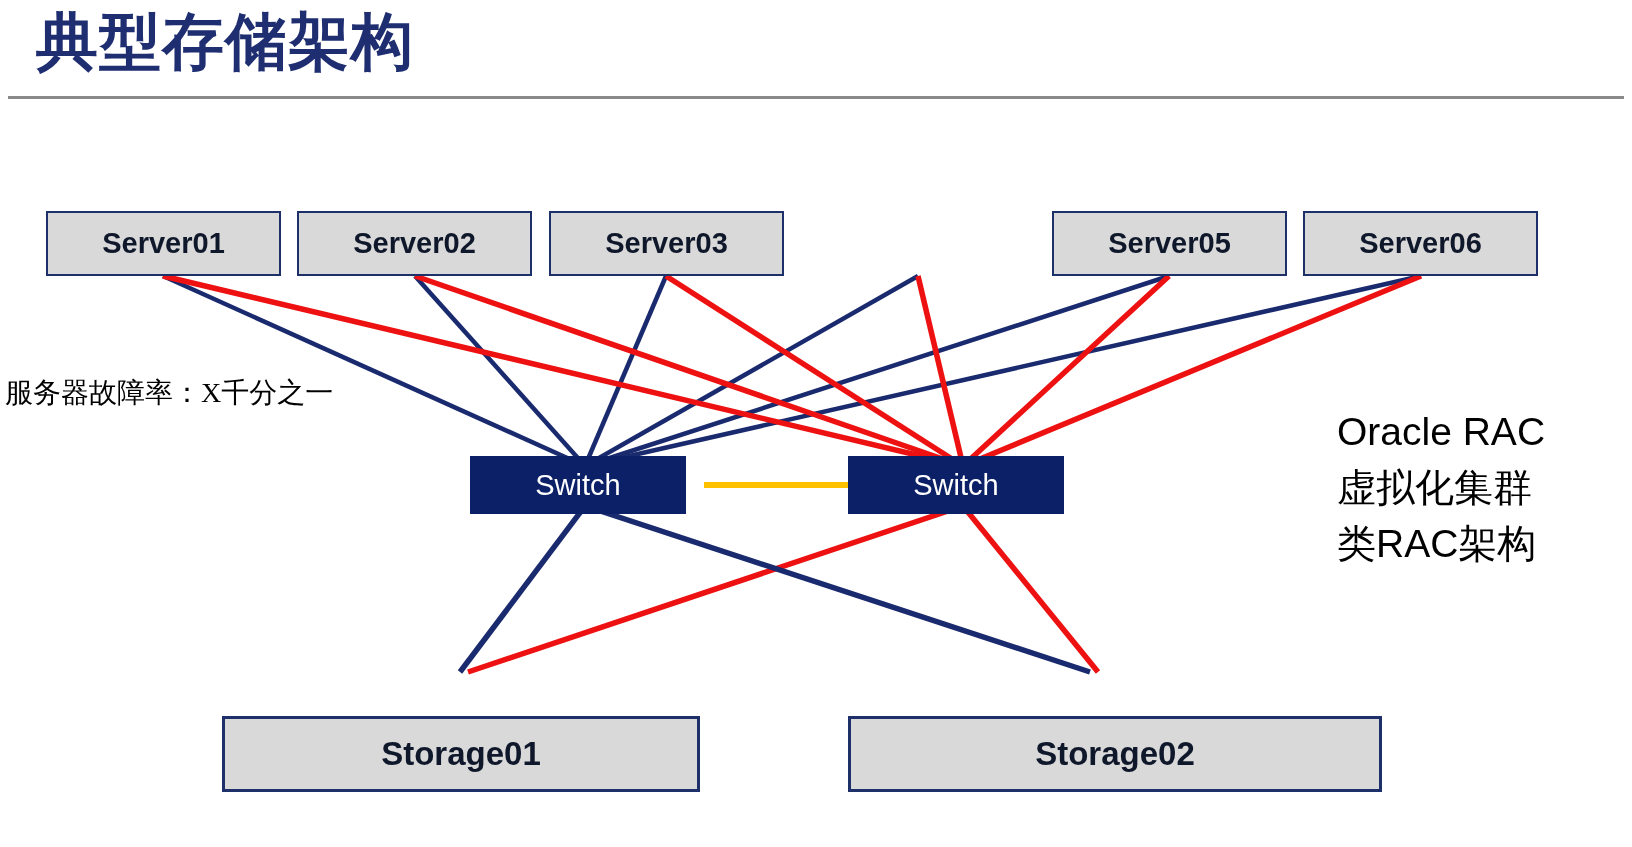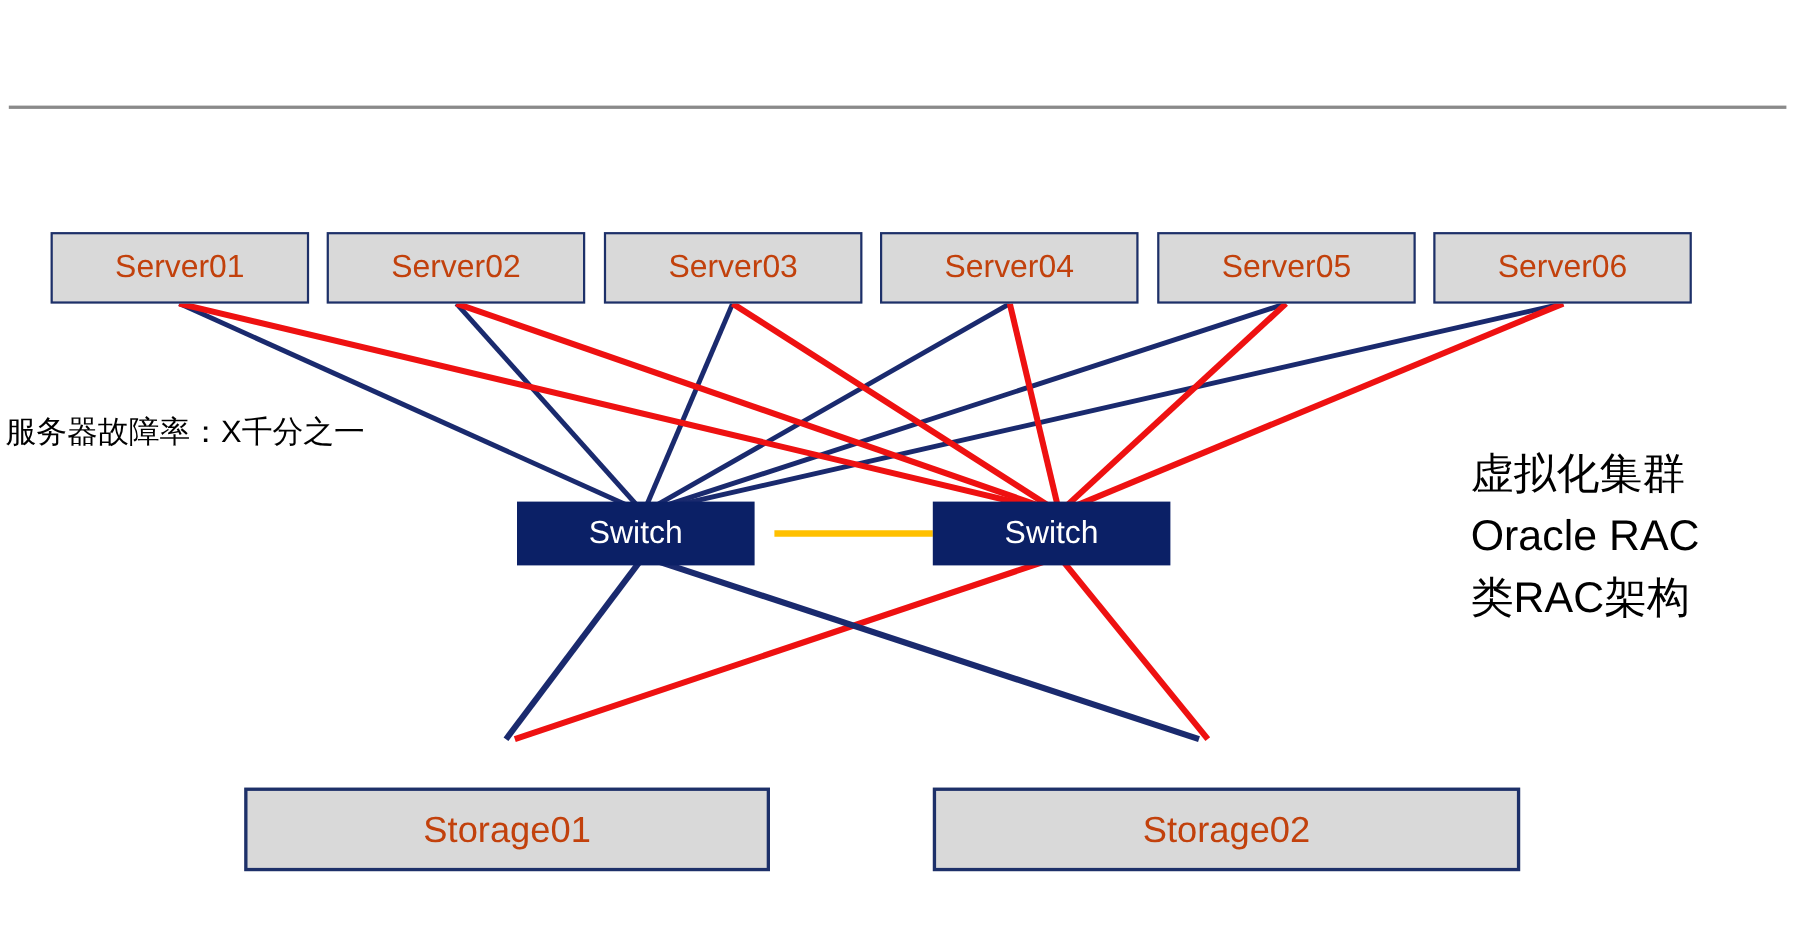--- a/index.html
+++ b/index.html
@@ -44,21 +44,22 @@
     box-sizing: border-box;
     display: flex;
     align-items: center;
     justify-content: center;
     z-index: 2;
     white-space: nowrap;
   }
   .gray-node {
     background: #d9d9d9;
     border: 2px solid #1d3069;
-    color: #c2410c;
+    color: #0f172a;
+    font-weight: bold;
   }
   .server-node {
     top: 211px;
     width: 235px;
     height: 65px;
     font-size: 29px;
   }
   .switch-node {
     top: 456px;
     width: 216px;
@@ -74,37 +75,39 @@
     border-width: 3px;
     margin-top: 48px;
   }
   .side-label {
     position: absolute;
     left: 5px;
     color: #000000;
     font-size: 28px;
     z-index: 3;
     white-space: nowrap;
+    font-family: Liberation Serif, serif;
   }
   #cluster-note {
     position: absolute;
     left: 1337px;
     top: 404px;
     color: #000000;
     font-size: 39px;
     line-height: 56px;
     z-index: 3;
     white-space: nowrap;
   }
 </style>
 </head>
 <body>
 
 <div id="slide">
 
+  <div id="slide-title">典型存储架构</div>
   <div id="title-divider"></div>
 
   <svg id="link-layer" width="1632" height="847" viewBox="0 0 1632 847">
       <line x1="163" y1="276" x2="585" y2="466" stroke="#1a2a6e" stroke-width="4.5"></line>
       <line x1="415" y1="276" x2="585" y2="466" stroke="#1a2a6e" stroke-width="4.5"></line>
       <line x1="666" y1="276" x2="585" y2="466" stroke="#1a2a6e" stroke-width="4.5"></line>
       <line x1="918" y1="276" x2="585" y2="466" stroke="#1a2a6e" stroke-width="4.5"></line>
       <line x1="1169" y1="276" x2="585" y2="466" stroke="#1a2a6e" stroke-width="4.5"></line>
       <line x1="1421" y1="276" x2="585" y2="466" stroke="#1a2a6e" stroke-width="4.5"></line>
       <line x1="163" y1="276" x2="963" y2="466" stroke="#ee1111" stroke-width="5.5"></line>
@@ -122,23 +125,20 @@
 
   <div class="node gray-node server-node" style="left:46px">
       <span>Server01</span>
     </div>
   <div class="node gray-node server-node" style="left:297px">
       <span>Server02</span>
     </div>
   <div class="node gray-node server-node" style="left:549px">
       <span>Server03</span>
     </div>
-  <div class="node gray-node server-node" style="left:800px">
-      <span>Server04</span>
-    </div>
   <div class="node gray-node server-node" style="left:1052px">
       <span>Server05</span>
     </div>
   <div class="node gray-node server-node" style="left:1303px">
       <span>Server06</span>
     </div>
 
   <div class="node switch-node" style="left:470px">
       <span>Switch</span>
     </div>
@@ -149,18 +149,18 @@
   <div class="node gray-node storage-node" style="left:222px; width:478px">
       <span>Storage01</span>
     </div>
   <div class="node gray-node storage-node" style="left:848px; width:534px">
       <span>Storage02</span>
     </div>
 
   <div class="side-label" style="top:374px">服务器故障率：X千分之一</div>
 
   <div id="cluster-note">
+    <div>Oracle RAC</div>
     <div>虚拟化集群</div>
-    <div>Oracle RAC</div>
     <div>类RAC架构</div>
   </div>
 
 </div>
 
 </body></html>

